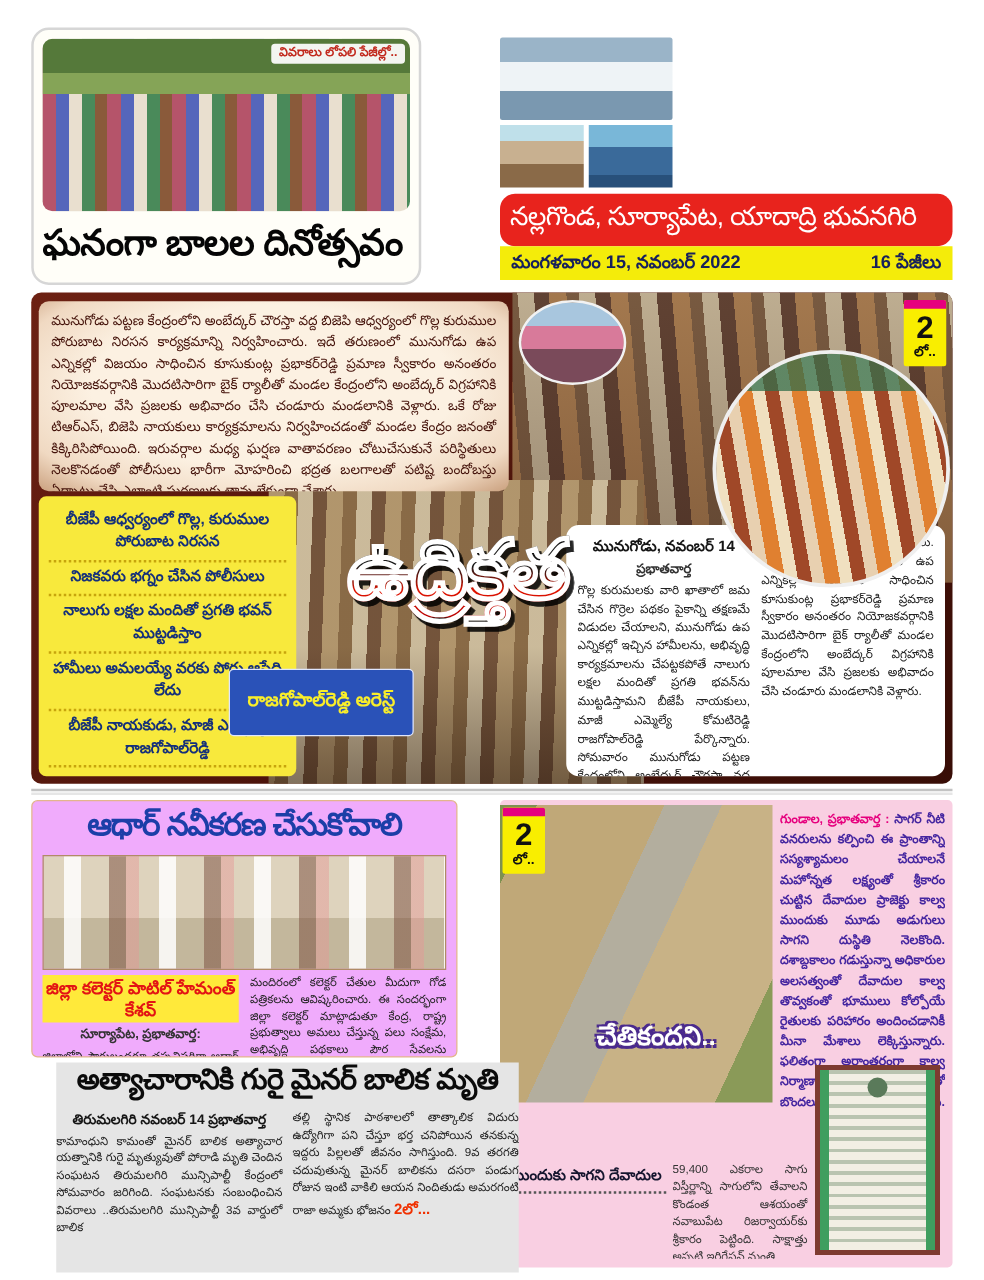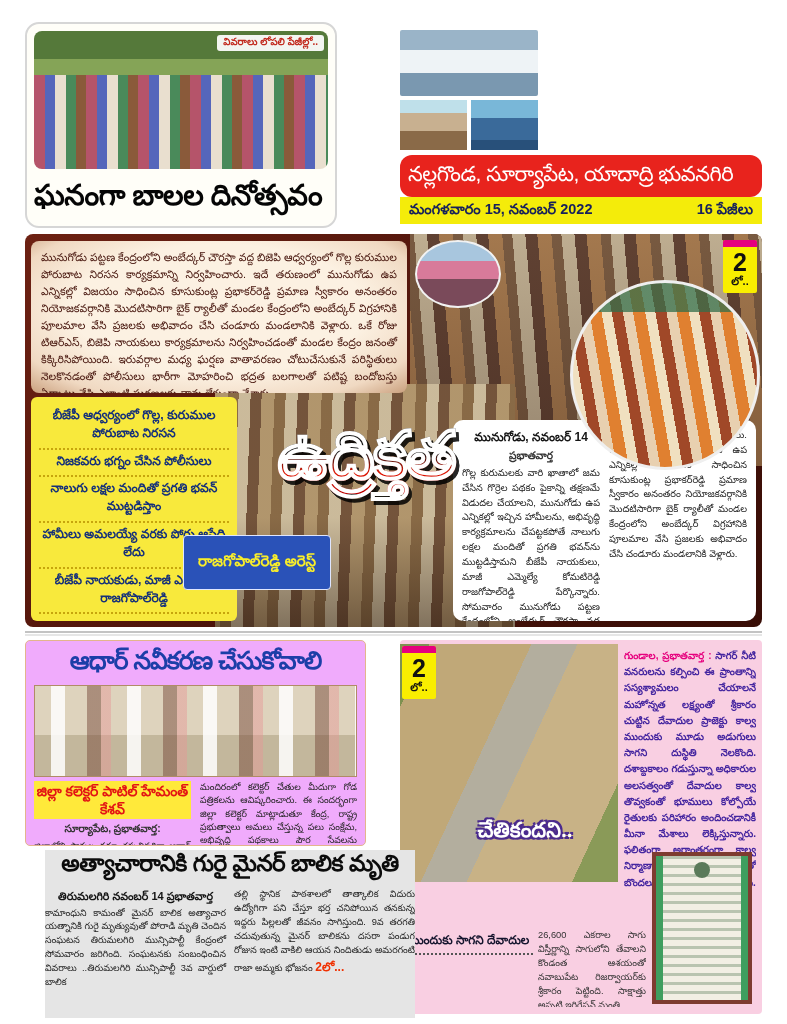--- a/index.html
+++ b/index.html
@@ -239,21 +239,21 @@
       <div class="suf">లో..</div>
     </div>
     <div class="canal-col">
       <span class="canal-dl">గుండాల, ప్రభాతవార్త :</span>
       <span>సాగర్ నీటి వనరులను కల్పించి ఈ ప్రాంతాన్ని సస్యశ్యామలం చేయాలనే మహోన్నత లక్ష్యంతో శ్రీకారం చుట్టిన దేవాదుల ప్రాజెక్టు కాల్వ ముందుకు మూడు అడుగులు సాగని దుస్థితి నెలకొంది. దశాబ్దకాలం గడుస్తున్నా అధికారుల అలసత్వంతో దేవాదుల కాల్వ తొవ్వకంతో భూములు కోల్పోయే రైతులకు పరిహారం అందించడానికీ మీనా మేశాలు లెక్కిస్తున్నారు. ఫలితంగా అర్ధాంతరంగా కాల్వ నిర్మాణాలు ఆగిపోవడంతో బొందలుగా మారి గడ్డి మొలుస్తుంది.</span>
     </div>
     <div class="canal-kicker">చేతికందని..</div>
     <div class="canal-highlights">
       <div>ముందుకు సాగని దేవాదుల</div>
     </div>
-    <div class="canal-body2">26,600 ఎకరాల సాగు విస్తీర్ణాన్ని సాగులోని తేవాలని కొండంత ఆశయంతో నవాబుపేట రిజర్వాయర్‌కు శ్రీకారం పెట్టింది. సాక్షాత్తు అప్పటి ఇరిగేషన్ మంత్రి</div>
+    <div class="canal-body2">59,400 ఎకరాల సాగు విస్తీర్ణాన్ని సాగులోని తేవాలని కొండంత ఆశయంతో నవాబుపేట రిజర్వాయర్‌కు శ్రీకారం పెట్టింది. సాక్షాత్తు అప్పటి ఇరిగేషన్ మంత్రి</div>
     <div class="certificate"></div>
   </section>
 
   <section class="crime">
     <h2 class="crime-head">అత్యాచారానికి గురై మైనర్ బాలిక మృతి</h2>
     <div class="crime-row">
       <div class="col">
         <div class="crime-dl">తిరుమలగిరి నవంబర్ 14 ప్రభాతవార్త</div>
         <span>కామాంధుని కామంతో మైనర్ బాలిక అత్యాచార యత్నానికి గురై మృత్యువుతో పోరాడి మృతి చెందిన సంఘటన తిరుమలగిరి మున్సిపాల్టీ కేంద్రంలో సోమవారం జరిగింది. సంఘటనకు సంబంధించిన వివరాలు ..తిరుమలగిరి మున్సిపాల్టీ 3వ వార్డులో బాలిక</span>
       </div>

